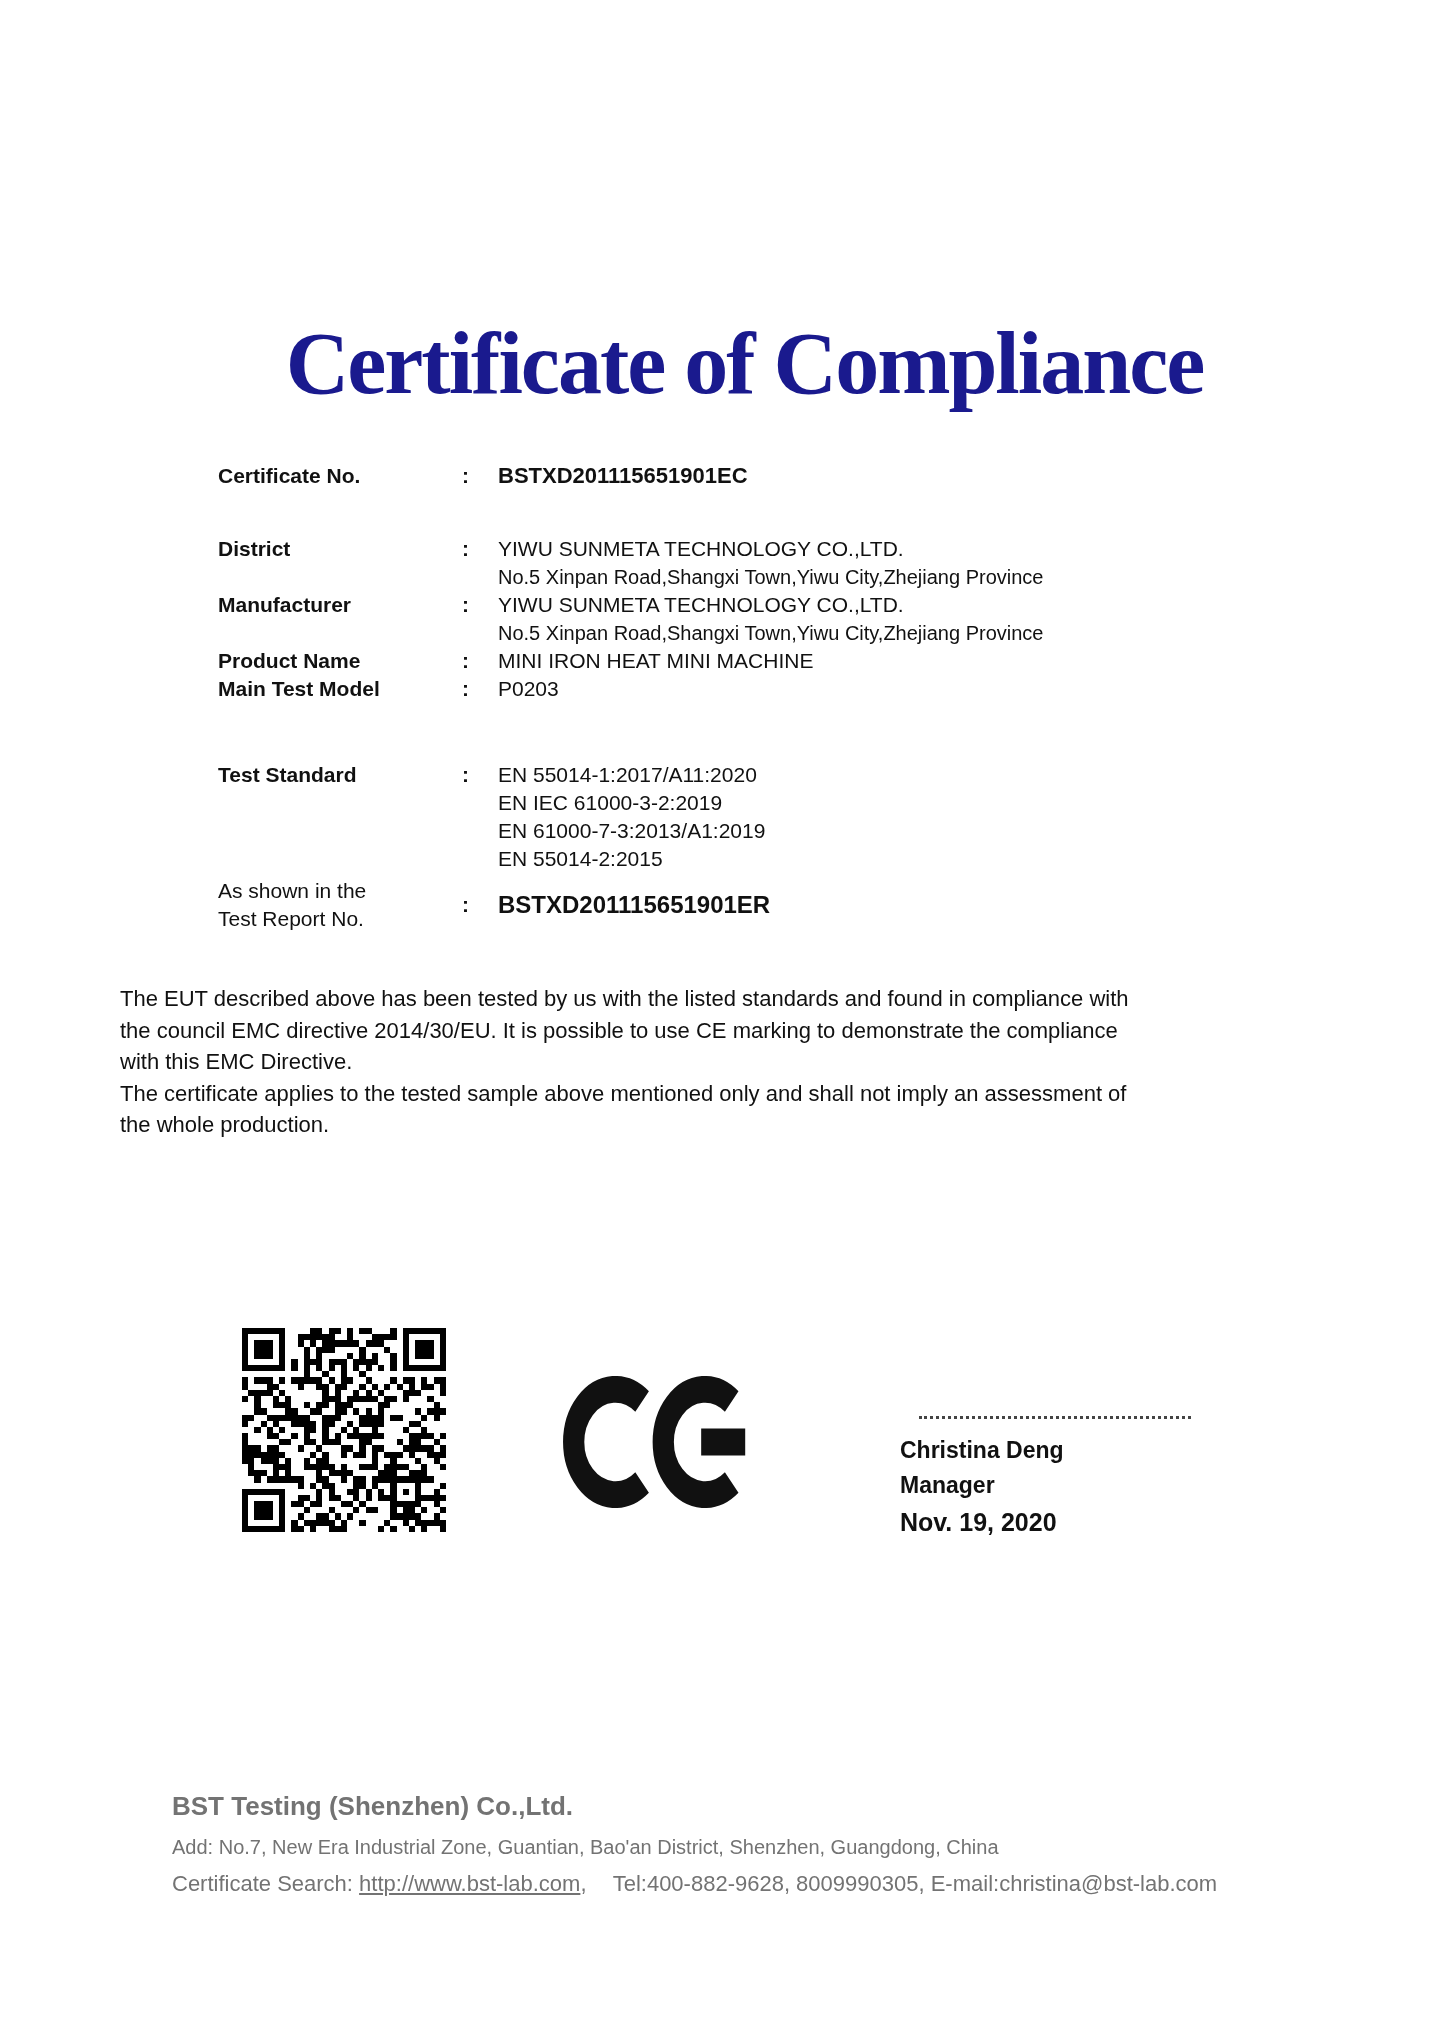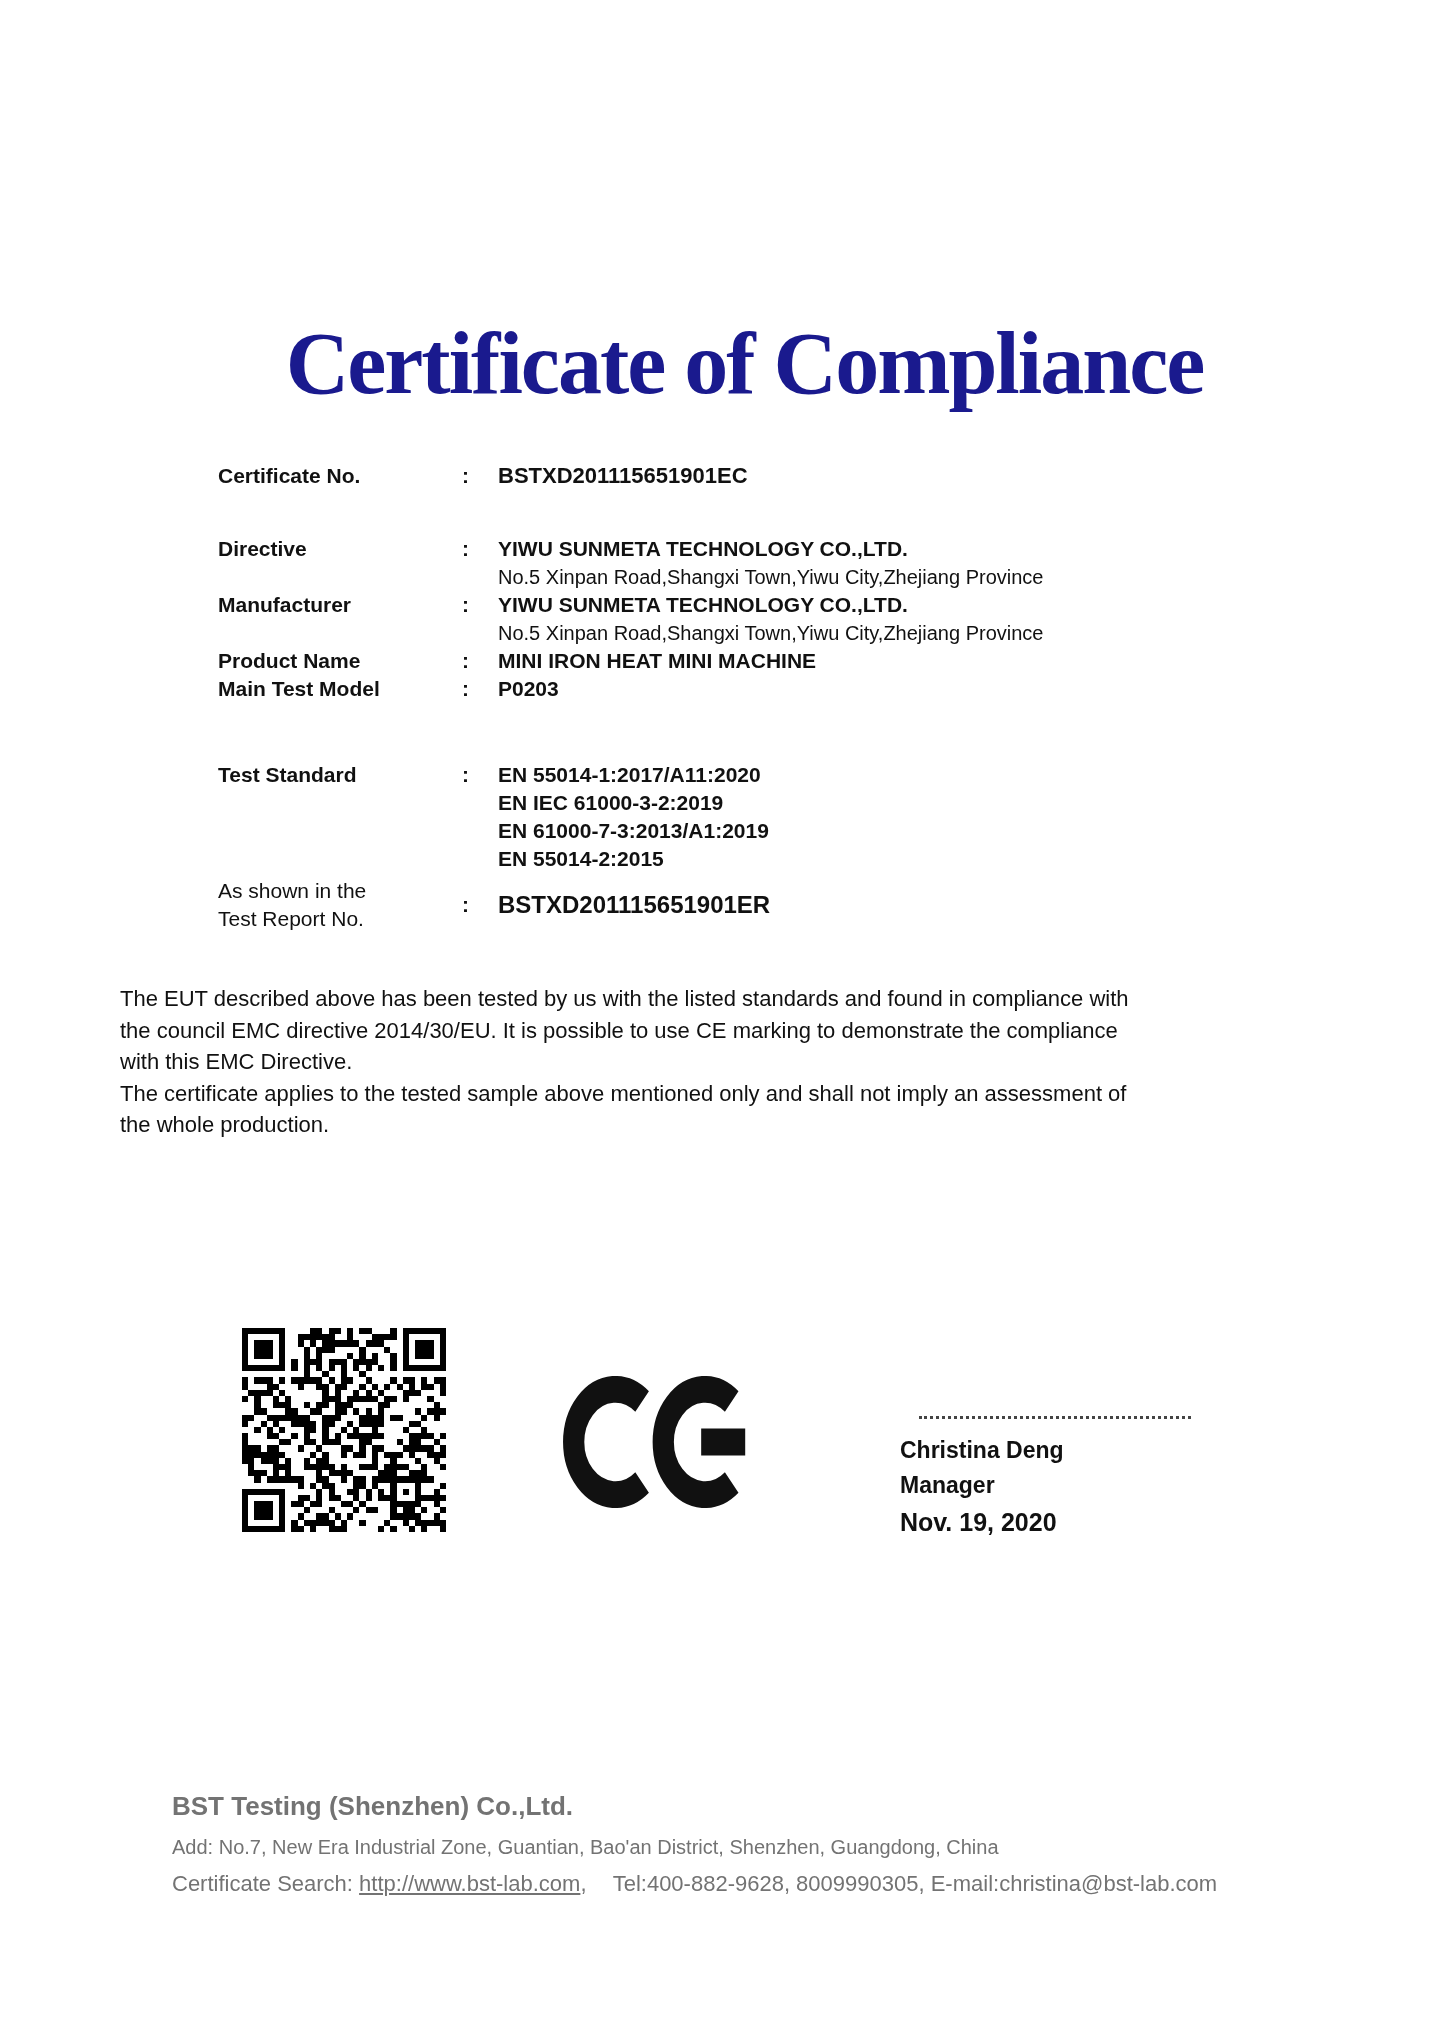--- a/index.html
+++ b/index.html
@@ -24,21 +24,21 @@
   }
   
   .info{
     position:absolute;left:218px;top:462px;width:1060px;
     font-size:21px;line-height:28px;
   }
   .row{display:flex;align-items:flex-start;}
   .row .lbl{width:244px;font-weight:bold;flex:0 0 auto;}
   .row .colon{width:25px;font-weight:bold;flex:0 0 auto;}
   .row .val{flex:1 1 auto;margin-left:11px;}
-  .b{font-weight:bold;}
+  .b{font-weight:normal;}
   .addr{font-weight:normal;font-size:20px;}
   .row-certno{margin-bottom:45px;}
   .row-certno .val{font-size:22px;font-weight:bold;}
   .row-model{margin-bottom:58px;}
   .row-report{margin-top:4px;}
   .row-report .lbl{font-weight:normal;}
   .row-report .colon,.row-report .val{align-self:center;}
   .row-report .val{font-size:24px;font-weight:bold;}
   
   .para{
@@ -75,21 +75,21 @@
 
   <div class="info">
 
     <div class="row row-certno">
       <div class="lbl">Certificate No.</div>
       <div class="colon">:</div>
       <div class="val">BSTXD201115651901EC</div>
     </div>
 
     <div class="row">
-      <div class="lbl">Directive</div>
+      <div class="lbl">District</div>
       <div class="colon">:</div>
       <div class="val">
         <div class="b">YIWU SUNMETA TECHNOLOGY CO.,LTD.</div>
         <div class="addr">No.5 Xinpan Road,Shangxi Town,Yiwu City,Zhejiang Province</div>
       </div>
     </div>
 
     <div class="row">
       <div class="lbl">Manufacturer</div>
       <div class="colon">:</div>

